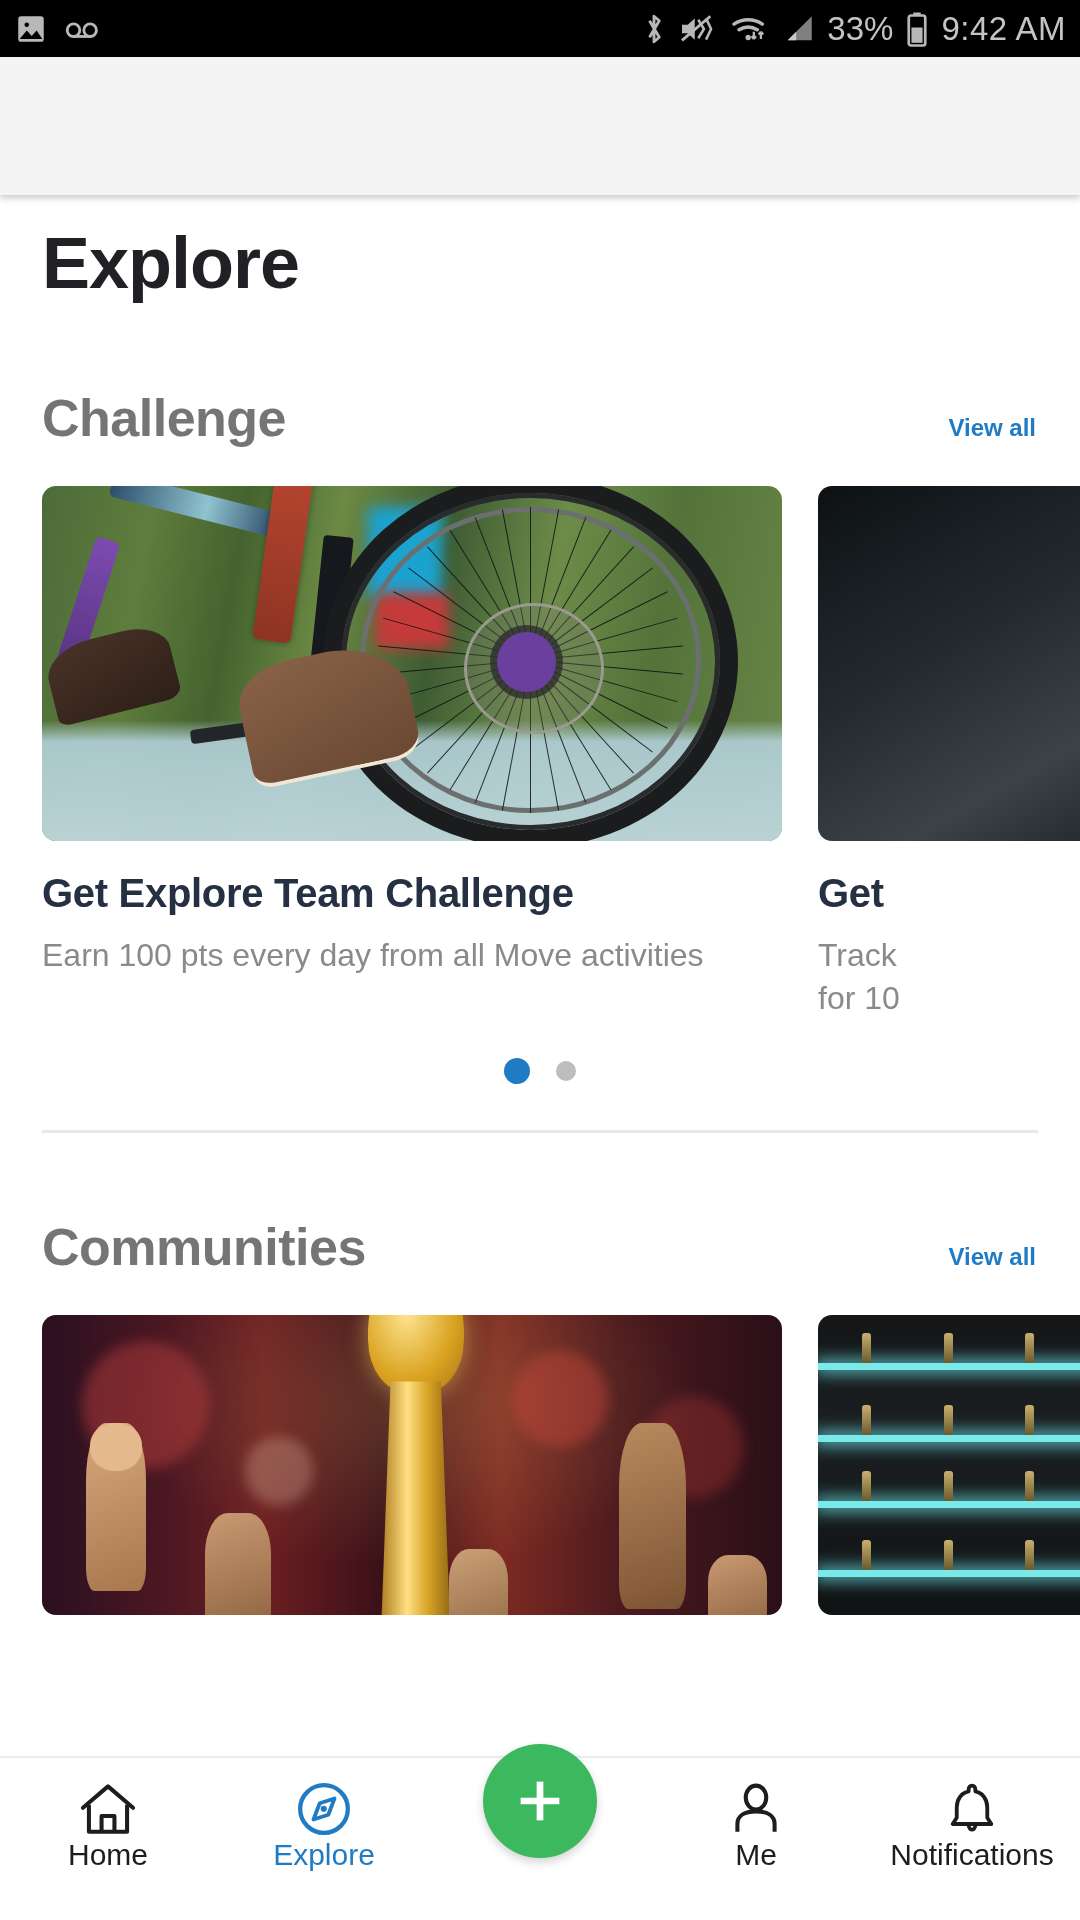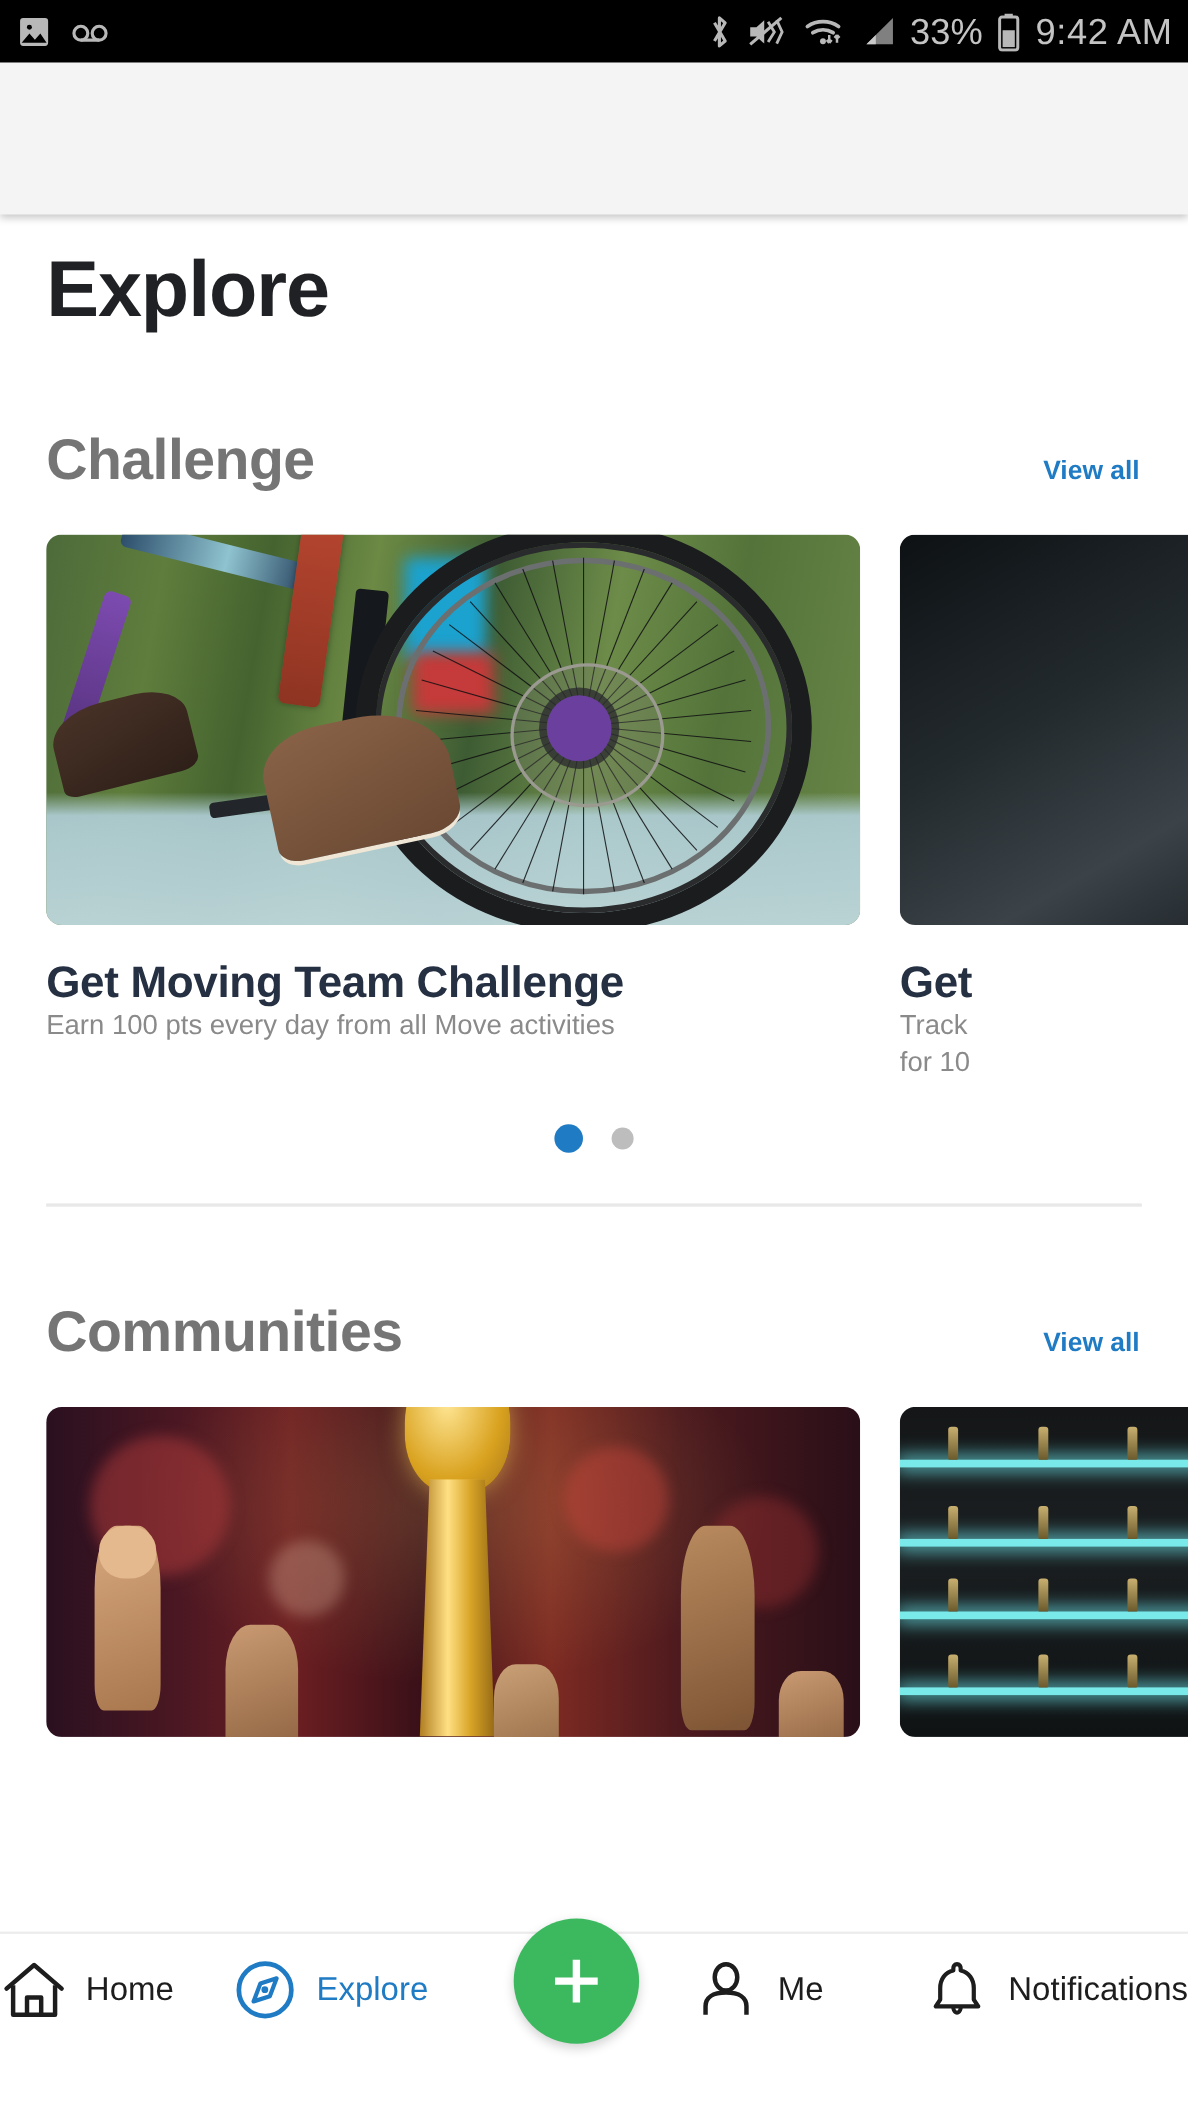--- a/index.html
+++ b/index.html
@@ -78,21 +78,22 @@
     width:740px; height:355px;
     border-radius:14px;
     overflow:hidden; position:relative;
   }
   .card-title{
     margin-top:30px;
     font-size:40px; font-weight:bold; color:#263043;
     letter-spacing:-0.3px; white-space:nowrap;
   }
   .card-sub{
-    font-size:25px; color:#8a8a8a;
+    margin-top:18px;
+    font-size:32px; color:#8a8a8a;
     line-height:1.35; white-space:pre-line;
   }
 
   
   #carousel-dots{
     display:flex; justify-content:center; align-items:center;
     gap:26px; margin-top:38px;
   }
   .dot{ width:20px; height:20px; border-radius:50%; background:#bdbdbd; }
   .dot.active{ width:26px; height:26px; background:#1f7bc4; }
@@ -268,22 +269,22 @@
   
   #bottom-nav{
     position:absolute; left:0; bottom:0;
     width:1080px; height:164px;
     background:#ffffff;
     border-top:2px solid #ececec;
     display:flex; align-items:flex-start;
     z-index:5;
   }
   .nav-item{
-    flex:1; display:flex; flex-direction:row;
-    align-items:center; padding-top:22px; gap:16px;
+    flex:1; display:flex; flex-direction:column;
+    align-items:center; padding-top:22px; 
   }
   .nav-label{ font-size:30px; color:#1d1d1d; }
   .nav-item.active .nav-label{ color:#1f7bc4; }
   #fab-wrap{
     flex:1; display:flex; justify-content:center;
     position:relative;
   }
   #fab-add{
     position:absolute; top:-14px;
     width:114px; height:114px; border-radius:50%;
@@ -400,21 +401,21 @@
               <div class="spoke" style="transform: rotate(338.824deg);"></div>
               <div class="spoke" style="transform: rotate(349.412deg);"></div>
             </div>
           <div class="bk-disc"></div>
           <div class="bk-hub"></div>
           <div class="bk-crank"></div>
           <div class="bk-shoe2"></div>
           <div class="bk-shoe"></div>
         </div>
       </div>
-      <div class="card-title">Get Moving Team Challenge</div>
+      <div class="card-title">Get Explore Team Challenge</div>
       <div class="card-sub">Earn 100 pts every day from all Move activities</div>
     </div>
 
     <div class="challenge-card partial">
       <div class="card-img">
         <div style="width:100%;height:100%;background:linear-gradient(150deg,#0d1114 0%,#232a2e 30%,#3b4348 52%,#171c20 74%,#0a0d10 100%);"></div>
       </div>
       <div class="card-title">Get</div>
       <div class="card-sub">Track
 for 10</div>

